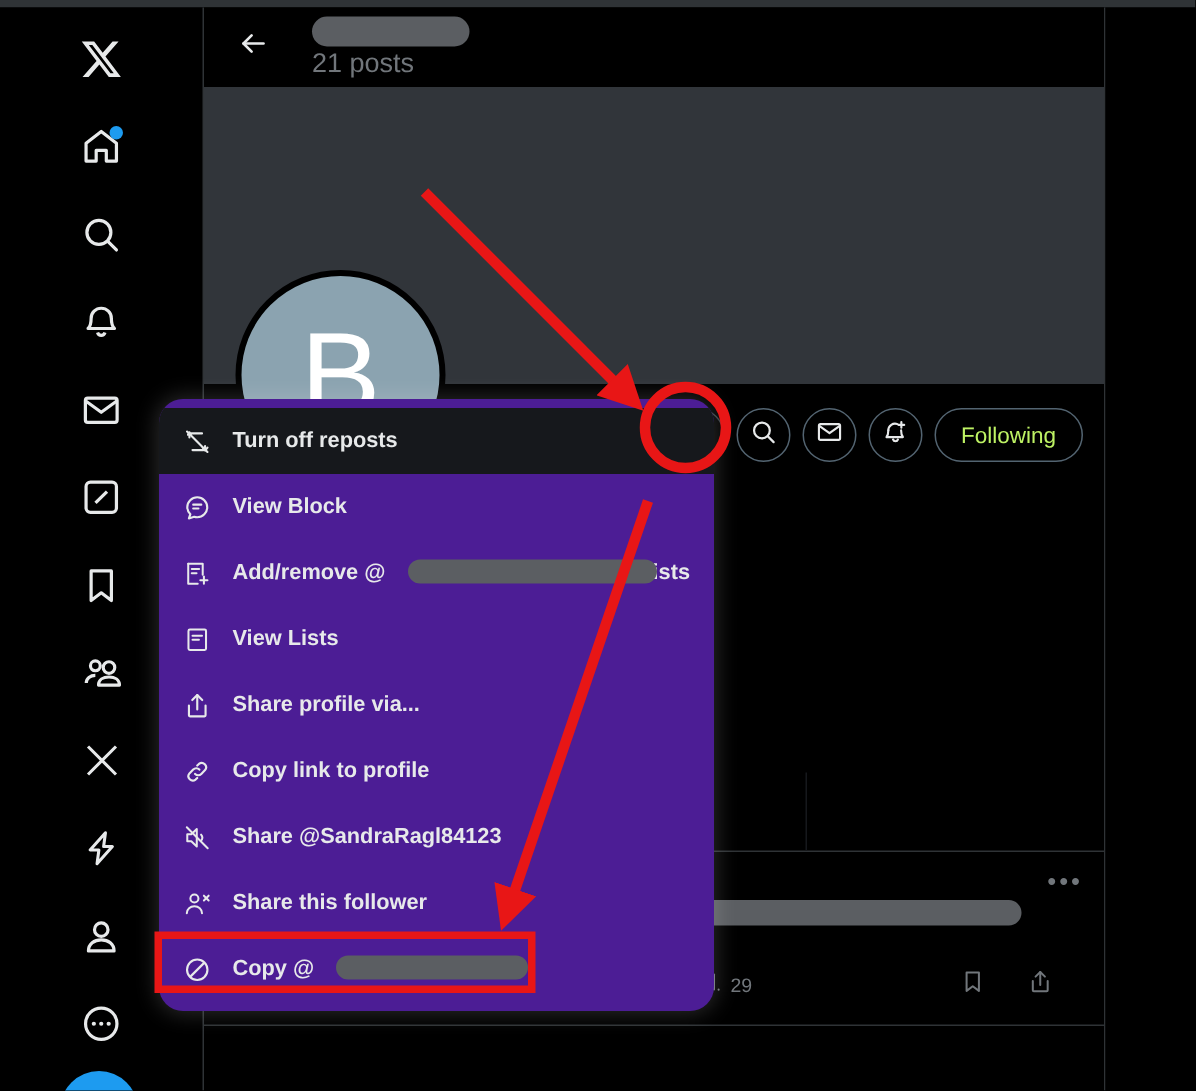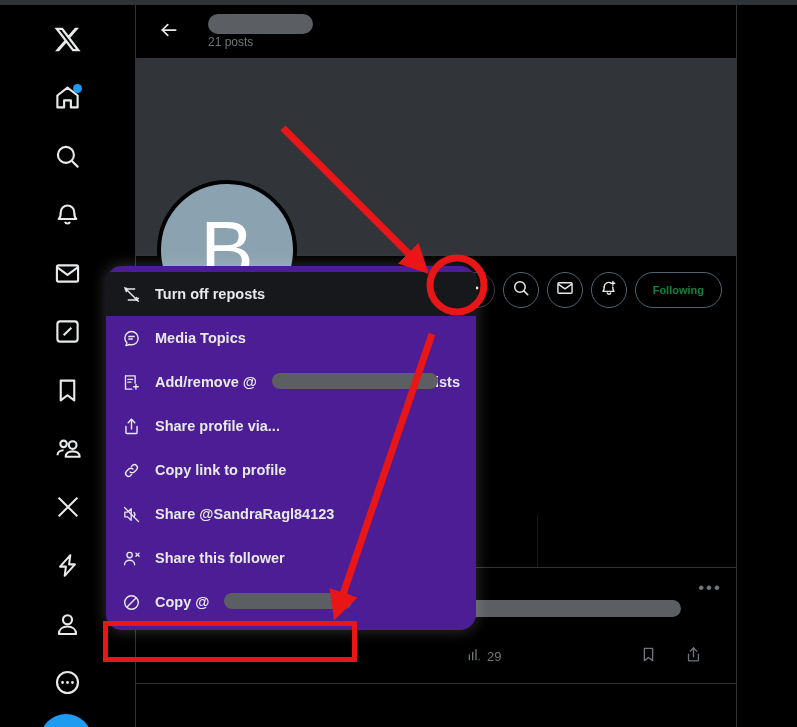--- a/index.html
+++ b/index.html
@@ -50,21 +50,21 @@
   .prof-header {
     height: 53px; display: flex; align-items: center; padding-left: 16px; gap: 22px;
     background: #000;
   }
   .back-btn { width: 34px; height: 34px; border-radius:50%; display:flex; align-items:center; justify-content:center; cursor:pointer; }
   .hdr-texts { display: flex; flex-direction: column; justify-content: center; line-height: 1.1; }
   .hdr-name-redact {
     width: 105px; height: 20px; background: #5b5e62; border-radius: 11px;
     margin-bottom: 2px;
   }
-  .hdr-sub { font-size: 12px; color: #71767b; }
+  .hdr-sub { font-size: 18px; color: #71767b; }
 
   
   .banner { height: 198px; background: #31353a; width: 100%; }
 
   
   .avatar {
     position: absolute; left: 21px; top: 175px;
     width: 140px; height: 140px; border-radius: 50%;
     background: #8ba3b0; border: 4px solid #000;
     display: flex; align-items: center; justify-content: center;
@@ -78,21 +78,21 @@
     display: flex; align-items: center; justify-content: flex-end;
     padding-right: 16px; gap: 8px;
   }
   .circ-btn {
     width: 36px; height: 36px; border-radius: 50%;
     border: 1px solid #536471; display: flex; align-items: center; justify-content: center;
     cursor: pointer; background: transparent;
   }
   .following-btn {
     height: 36px; padding: 0 17px; border-radius: 18px;
-    border: 1px solid #536471; color: #15803d; font-size: 11px; font-weight: bold;
+    border: 1px solid #536471; color: #bef264; font-size: 15px; font-weight: normal;
     display: flex; align-items: center; justify-content: center; cursor: pointer;
     background: transparent;
   }
 
   
   .tabs {
     position: absolute; left: 0; top: 510px; width: 602px; height: 53px;
     display: flex; border-bottom: 1px solid #2f3336;
   }
   .tab {
@@ -381,39 +381,49 @@
     </div>
 
     <div class="menu-item">
       <span class="mi-icon">
         <svg width="19" height="19" viewBox="0 0 24 24" fill="none" stroke="#e7e9ea" stroke-width="1.8" stroke-linejoin="round" stroke-linecap="round">
             <path d="M12 3.2a8.4 8.4 0 0 1 0 16.8c-.9 0-1.8-.1-2.6-.4L5 21l1.2-3.6A8.3 8.3 0 0 1 3.6 11.6 8.4 8.4 0 0 1 12 3.2z"></path>
             <line x1="8.6" y1="9.4" x2="15.4" y2="9.4"></line>
             <line x1="8.6" y1="12.6" x2="13" y2="12.6"></line>
           </svg>
       </span>
-      <span>Media Topics</span>
+      <span>View Block</span>
     </div>
 
     <div class="menu-item">
       <span class="mi-icon">
         <svg width="19" height="19" viewBox="0 0 24 24" fill="none" stroke="#e7e9ea" stroke-width="1.7" stroke-linecap="round" stroke-linejoin="round">
             <path d="M4.4 3.6h12.2v9.2"></path>
             <path d="M4.4 3.6v16.8h8"></path>
             <line x1="7.4" y1="8" x2="13.6" y2="8"></line>
             <line x1="7.4" y1="11.6" x2="11.4" y2="11.6"></line>
             <line x1="17.6" y1="14.4" x2="17.6" y2="20.4"></line>
             <line x1="14.6" y1="17.4" x2="20.6" y2="17.4"></line>
           </svg>
       </span>
       <span>Add/remove @</span>
         <span class="redact-inline" style="width:206px;"></span>
         <span style="margin-left: -62px; position: relative; z-index: -1;"> from Lists</span>
     </div>
 
+    <div class="menu-item">
+      <span class="mi-icon">
+        <svg width="19" height="19" viewBox="0 0 24 24" fill="none" stroke="#e7e9ea" stroke-width="1.7" stroke-linecap="round" stroke-linejoin="round">
+            <rect x="4.6" y="3.4" width="14.8" height="17.2" rx="1.2"></rect>
+            <line x1="8" y1="8.6" x2="16" y2="8.6"></line>
+            <line x1="8" y1="12" x2="13.4" y2="12"></line>
+          </svg>
+      </span>
+      <span>View Lists</span>
+    </div>
 
     <div class="menu-item">
       <span class="mi-icon">
         <svg width="19" height="19" viewBox="0 0 24 24" fill="none" stroke="#e7e9ea" stroke-width="1.8" stroke-linecap="round" stroke-linejoin="round">
             <path d="M5 11.8V20a.9.9 0 0 0 .9.9h12.2a.9.9 0 0 0 .9-.9v-8.2"></path>
             <line x1="12" y1="3" x2="12" y2="15.2"></line>
             <polyline points="7.8,7.2 12,3 16.2,7.2"></polyline>
           </svg>
       </span>
       <span>Share profile via...</span>

